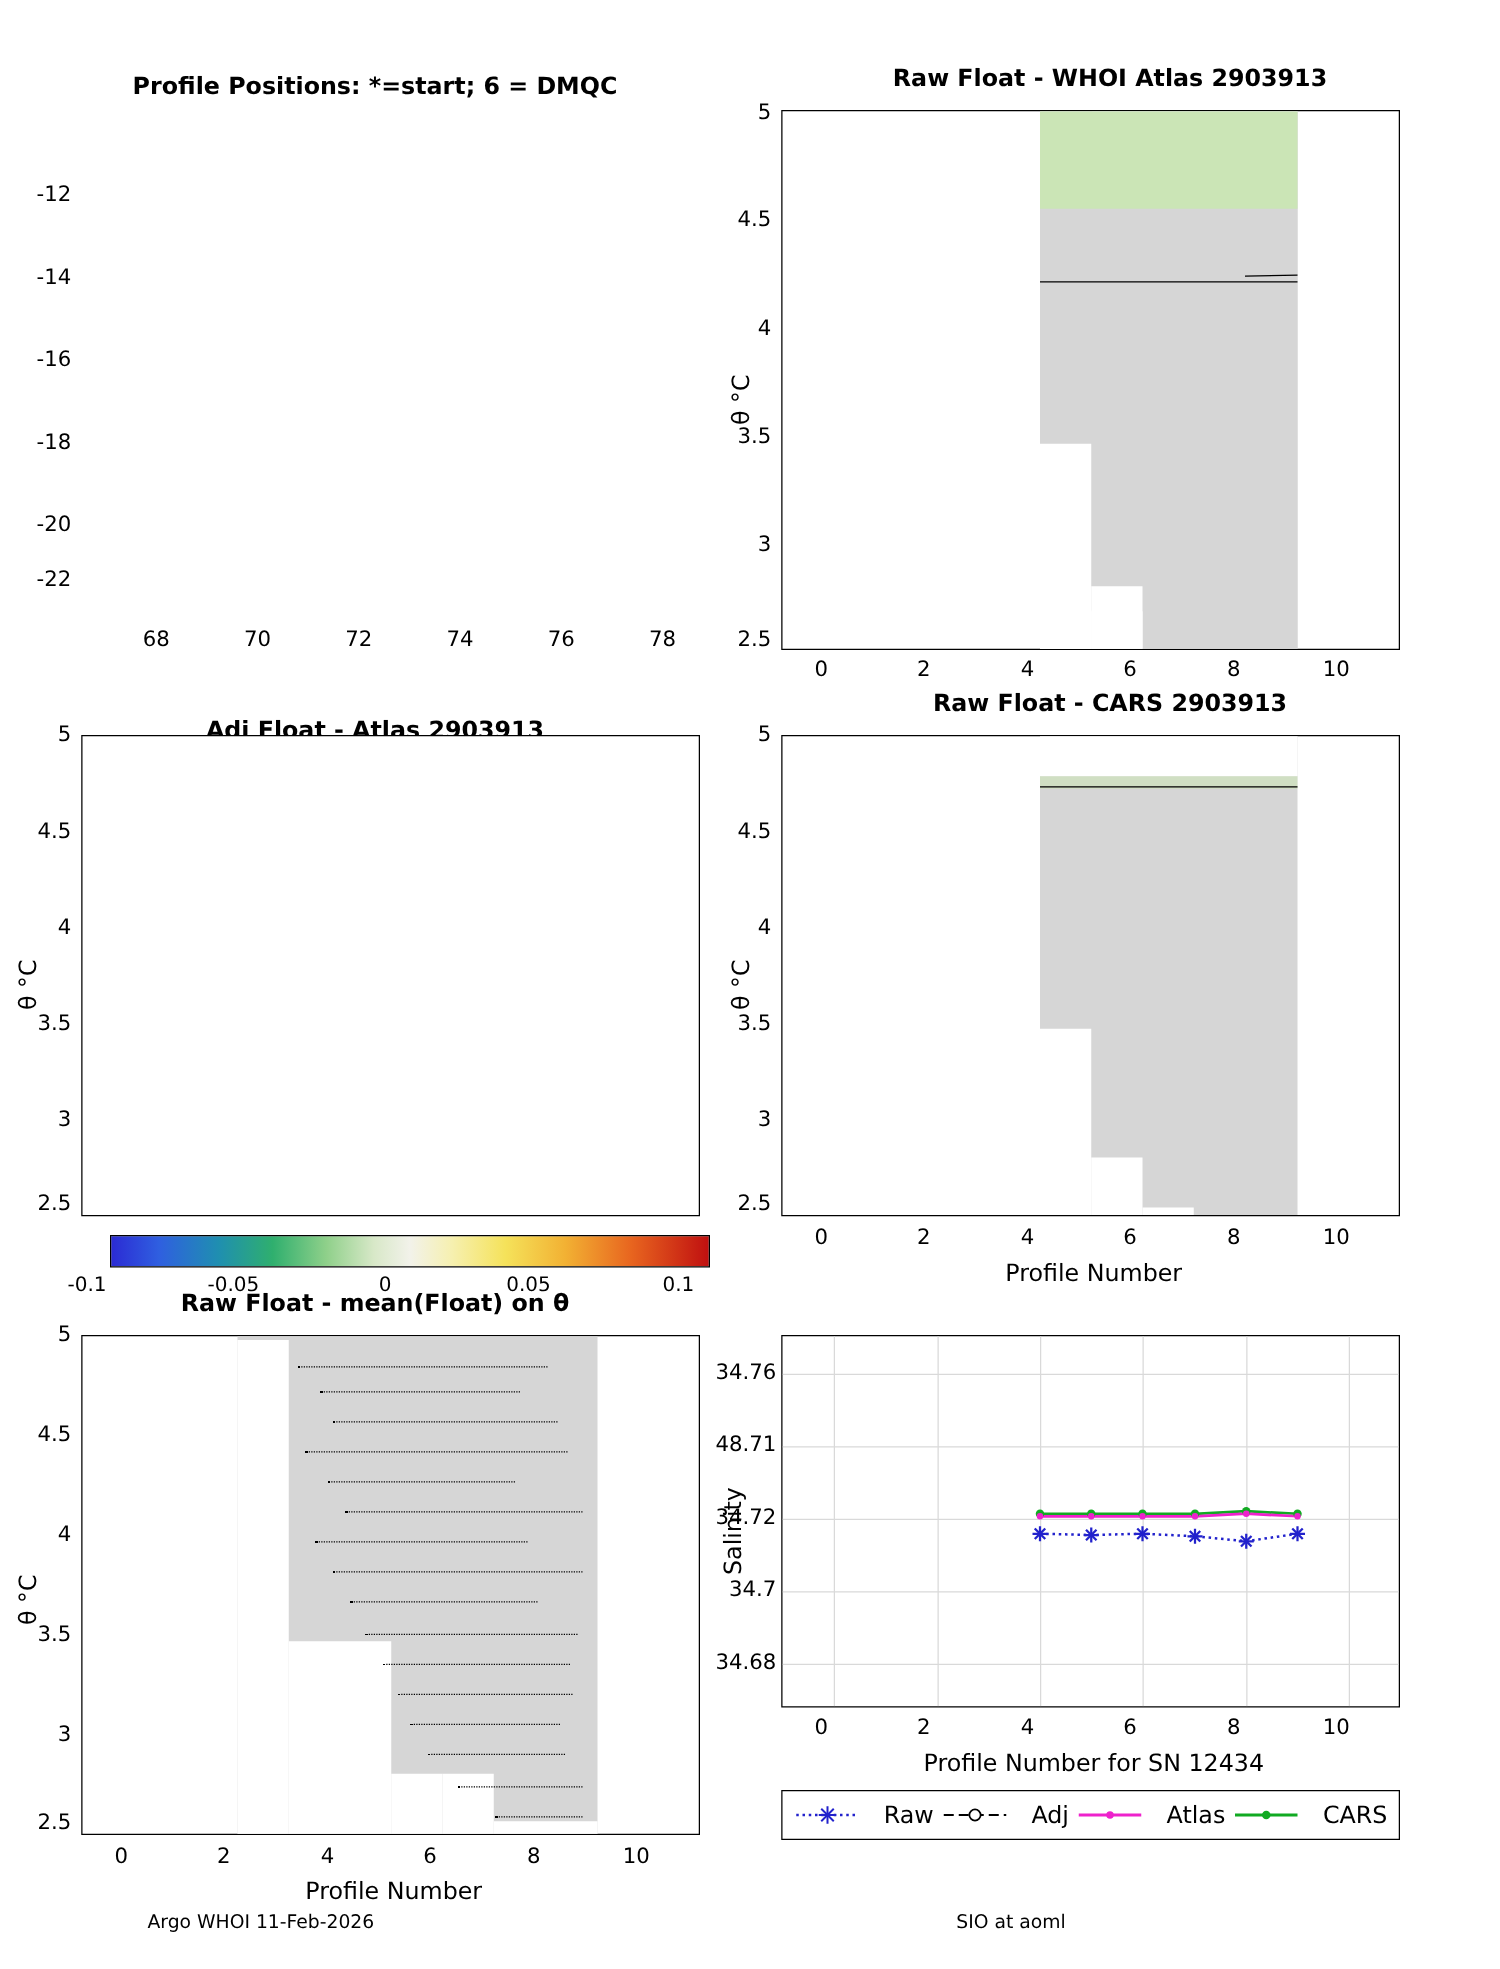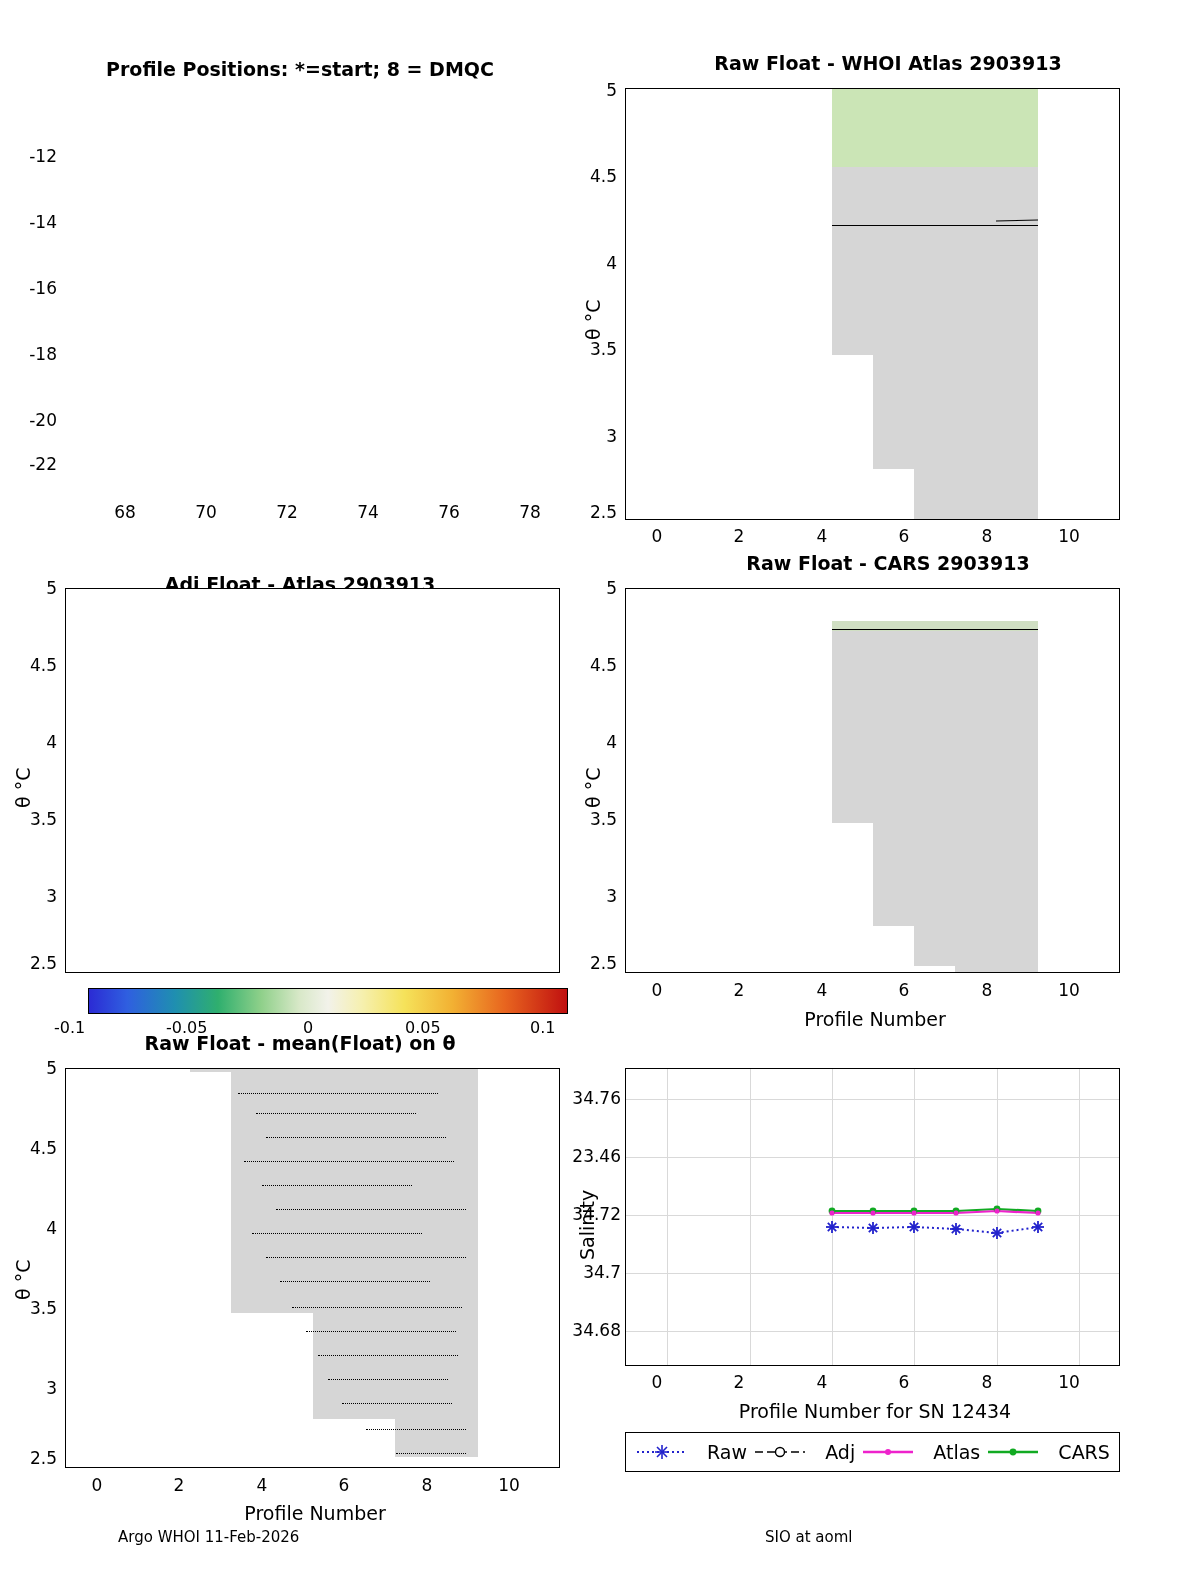--- a/index.html
+++ b/index.html
@@ -125,21 +125,21 @@
     font-size: 17px;
   }
   svg { display:block; }
 </style>
 </head>
 <body>
 
 <div class="page">
 
   <div class="panel" style="left:0px; top:40px; width:600px; height:480px;">
-    <div class="plot-title" style="top:18px;">Profile Positions: *=start; 8 = DMQC</div>
+    <div class="plot-title" style="top:18px;">Profile Positions: *=start; 6 = DMQC</div>
 
     <div class="tick-label" style="left:105px; top:462px; width:40px; text-align:center;">68</div>
     <div class="tick-label" style="left:186px; top:462px; width:40px; text-align:center;">70</div>
     <div class="tick-label" style="left:267px; top:462px; width:40px; text-align:center;">72</div>
     <div class="tick-label" style="left:348px; top:462px; width:40px; text-align:center;">74</div>
     <div class="tick-label" style="left:429px; top:462px; width:40px; text-align:center;">76</div>
     <div class="tick-label" style="left:510px; top:462px; width:40px; text-align:center;">78</div>
 
     <div class="tick-label ylab-left" style="left:-5px; top:106px; width:62px;">-12</div>
     <div class="tick-label ylab-left" style="left:-5px; top:172px; width:62px;">-14</div>
@@ -360,21 +360,21 @@
               <line x1="406" y1="158" x2="418" y2="158"></line>
               <line x1="412" y1="152" x2="412" y2="164"></line>
               <line x1="407.8" y1="153.8" x2="416.2" y2="162.2"></line>
               <line x1="416.2" y1="153.8" x2="407.8" y2="162.2"></line>
             </g>
         </g>
       </svg>
     </div>
     <div class="rot-label" style="left:-24px; top:240px;">Salinity</div>
     <div class="tick-label ylab-left" style="left:-55px; top:68px; width:76px;">34.76</div>
-    <div class="tick-label ylab-left" style="left:-55px; top:126px; width:76px;">23.46</div>
+    <div class="tick-label ylab-left" style="left:-55px; top:126px; width:76px;">48.71</div>
     <div class="tick-label ylab-left" style="left:-55px; top:184px; width:76px;">34.72</div>
     <div class="tick-label ylab-left" style="left:-55px; top:242px; width:76px;">34.7</div>
     <div class="tick-label ylab-left" style="left:-55px; top:300px; width:76px;">34.68</div>
     <div class="tick-label" style="left:47px; top:352px; width:20px; text-align:center;">0</div>
     <div class="tick-label" style="left:129px; top:352px; width:20px; text-align:center;">2</div>
     <div class="tick-label" style="left:212px; top:352px; width:20px; text-align:center;">4</div>
     <div class="tick-label" style="left:294px; top:352px; width:20px; text-align:center;">6</div>
     <div class="tick-label" style="left:377px; top:352px; width:20px; text-align:center;">8</div>
     <div class="tick-label" style="left:455px; top:352px; width:28px; text-align:center;">10</div>
     <div class="axis-label" style="left:85px; top:380px; width:380px;">Profile Number for SN 12434</div>

